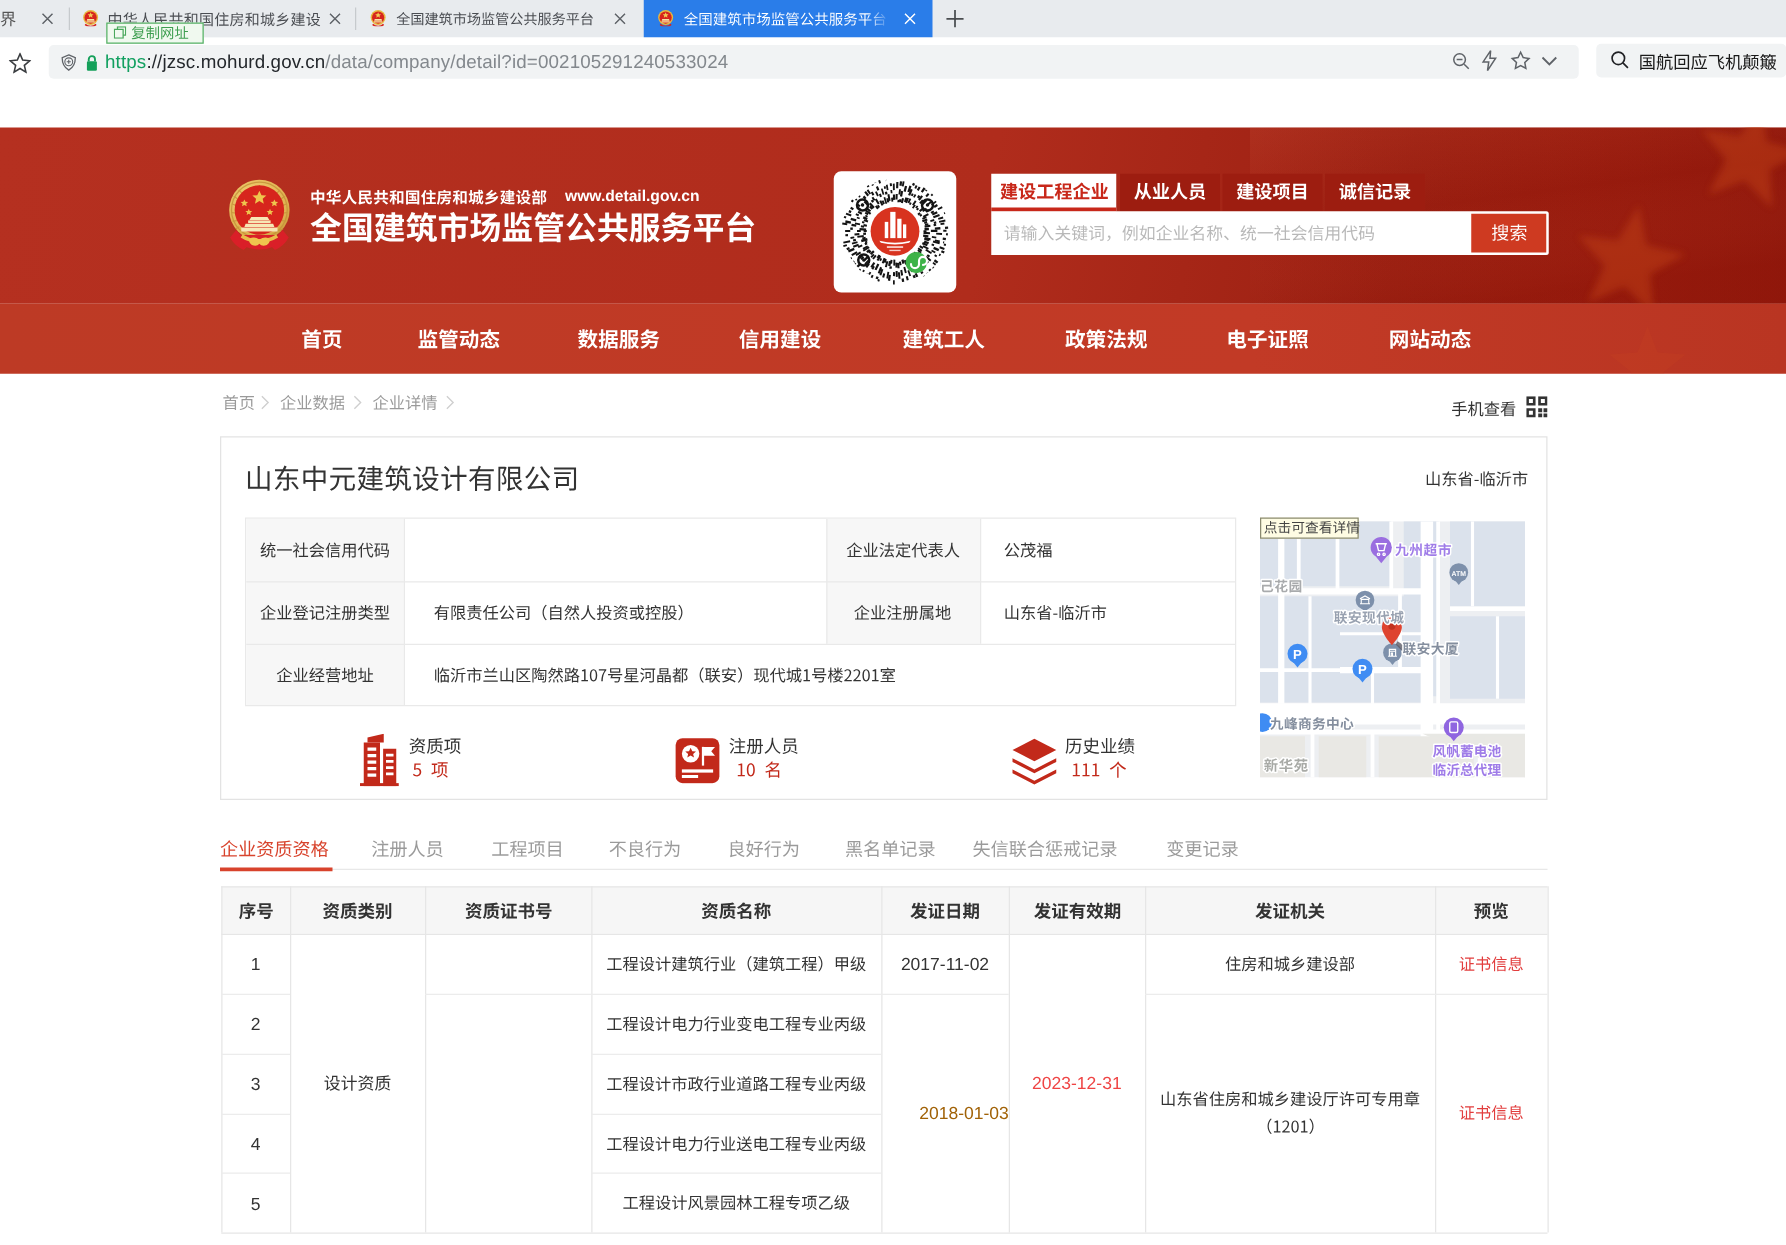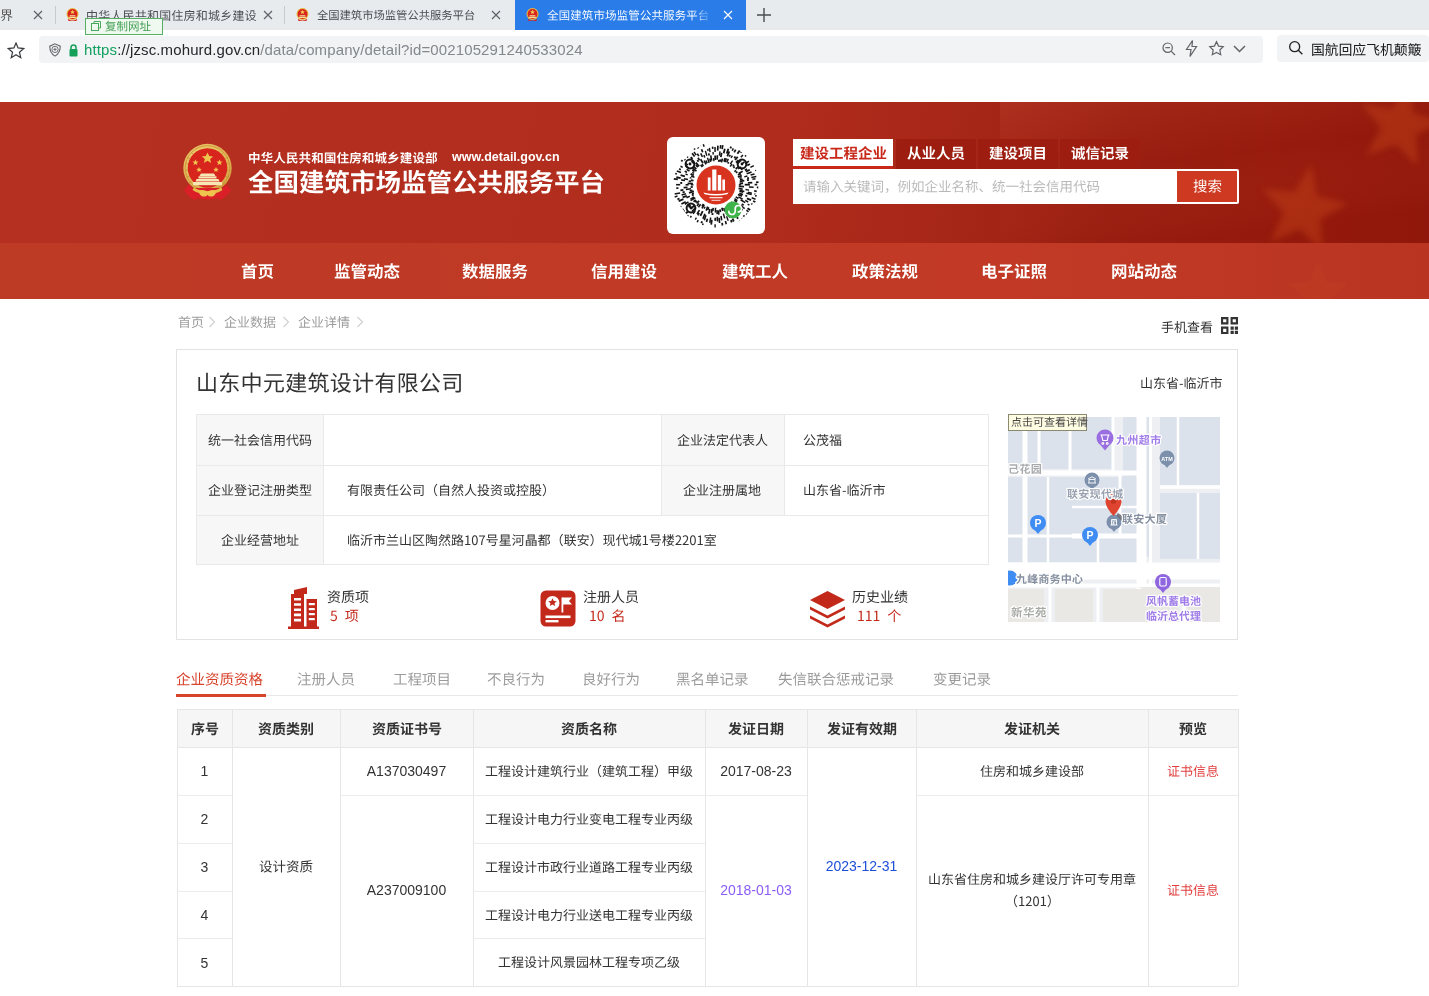--- a/index.html
+++ b/index.html
@@ -1548,22 +1548,20 @@
     <div style="position:absolute;left:177px;top:891px;width:55px;height:48px;line-height:48px;text-align:center;font-family:'Liberation Sans',sans-serif;font-size:14px;color:#333">4</div>
     <div style="position:absolute;left:177px;top:939px;width:55px;height:48px;line-height:48px;text-align:center;font-family:'Liberation Sans',sans-serif;font-size:14px;color:#333">5</div>
     <svg style="position:absolute;left:259.0px;top:858.4px;overflow:visible;" width="54.0" height="17.8">
       <g fill="#333" transform="translate(0 13.50) scale(0.0135)">
         <use href="#g14"></use>
         <use href="#g127" x="1000"></use>
         <use href="#g152" x="2000"></use>
         <use href="#g179" x="3000"></use>
       </g>
     </svg>
-    <div style="position:absolute;left:340px;top:747px;width:133px;height:48px;line-height:48px;text-align:center;font-family:'Liberation Sans',sans-serif;font-size:14px;color:#333">A137030497</div>
-    <div style="position:absolute;left:340px;top:795px;width:133px;height:191px;line-height:191px;text-align:center;font-family:'Liberation Sans',sans-serif;font-size:14px;color:#333">A237009100</div>
     <svg style="position:absolute;left:485.0px;top:763.2px;overflow:visible;" width="208.0" height="17.2">
       <g fill="#333" transform="translate(0 13.00) scale(0.013)">
         <use href="#g216"></use>
         <use href="#g217" x="1000"></use>
         <use href="#g14" x="2000"></use>
         <use href="#g127" x="3000"></use>
         <use href="#g13" x="4000"></use>
         <use href="#g16" x="5000"></use>
         <use href="#g221" x="6000"></use>
         <use href="#g84" x="7000"></use>
@@ -1648,23 +1646,23 @@
         <use href="#g262" x="6000"></use>
         <use href="#g263" x="7000"></use>
         <use href="#g216" x="8000"></use>
         <use href="#g217" x="9000"></use>
         <use href="#g255" x="10000"></use>
         <use href="#g180" x="11000"></use>
         <use href="#g264" x="12000"></use>
         <use href="#g252" x="13000"></use>
       </g>
     </svg>
-    <div style="position:absolute;left:705px;top:747px;width:102px;height:48px;line-height:48px;text-align:center;font-family:'Liberation Sans',sans-serif;font-size:14px;color:#333">2017-08-23</div>
-    <div style="position:absolute;left:705px;top:795px;width:102px;height:191px;line-height:191px;text-align:center;font-family:'Liberation Sans',sans-serif;font-size:14px;color:#8b5cf6">2018-01-03</div>
-    <div style="position:absolute;left:807px;top:747px;width:109px;height:239px;line-height:239px;text-align:center;font-family:'Liberation Sans',sans-serif;font-size:14px;color:#1d4ed8">2023-12-31</div>
+    <div style="position:absolute;left:705px;top:747px;width:102px;height:48px;line-height:48px;text-align:center;font-family:'Liberation Sans',sans-serif;font-size:14px;color:#333">2017-11-02</div>
+    <div style="position:absolute;left:705px;top:795px;width:102px;height:191px;line-height:191px;text-align:right;font-family:'Liberation Sans',sans-serif;font-size:14px;color:#a16207">2018-01-03</div>
+    <div style="position:absolute;left:807px;top:747px;width:109px;height:239px;line-height:239px;text-align:center;font-family:'Liberation Sans',sans-serif;font-size:14px;color:#ef4444">2023-12-31</div>
     <svg style="position:absolute;left:980.0px;top:763.2px;overflow:visible;" width="104.0" height="17.2">
       <g fill="#333" transform="translate(0 13.00) scale(0.013)">
         <use href="#g9"></use>
         <use href="#g10" x="1000"></use>
         <use href="#g7" x="2000"></use>
         <use href="#g11" x="3000"></use>
         <use href="#g12" x="4000"></use>
         <use href="#g13" x="5000"></use>
         <use href="#g14" x="6000"></use>
         <use href="#g265" x="7000"></use>

